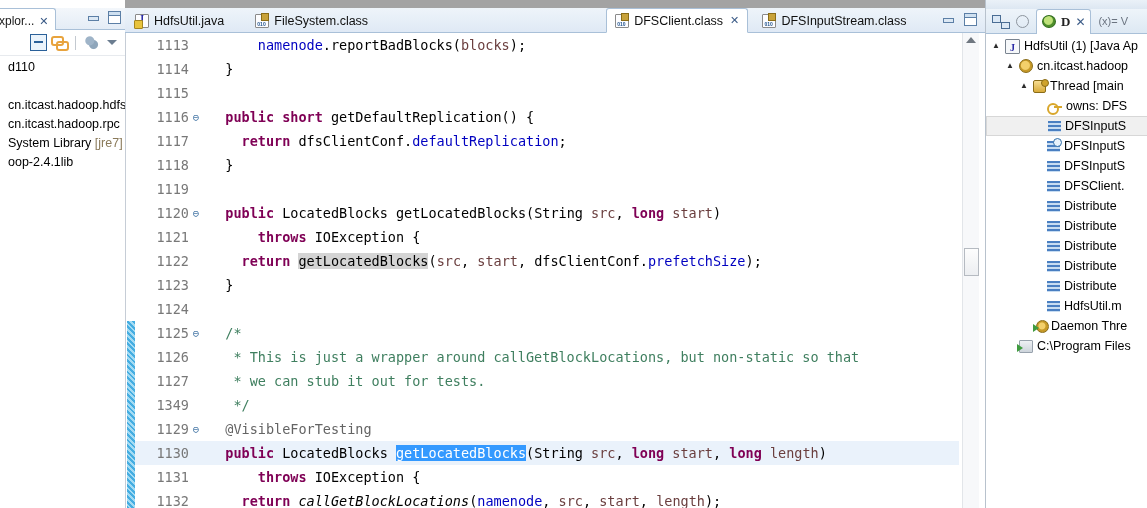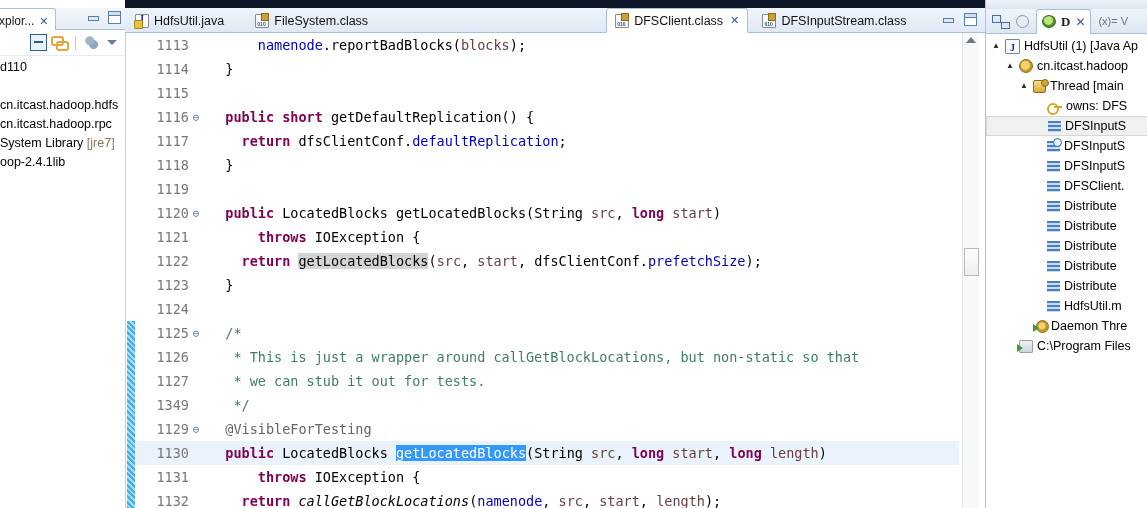--- a/index.html
+++ b/index.html
@@ -62,26 +62,26 @@
   .ico-view { background:radial-gradient(circle at 40% 40%, #9fb4c8 0 4px, transparent 5px), radial-gradient(circle at 62% 62%, #8fa6bb 0 4px, transparent 5px);}
   .ico-menu { position:relative; }
   .ico-menu::after{
     content:""; position:absolute; left:3px; top:6px;
     border-left:5px solid transparent; border-right:5px solid transparent;
     border-top:5px solid #6b7d90;
   }
 
   .lp-tree { position:absolute; left:0; top:58px; width:125px; }
   .lp-row { height:19px; line-height:19px; font-size:12.5px; color:#000;
-            white-space:nowrap; padding-left:0px; }
+            white-space:nowrap; padding-left:8px; }
 
   
   #editor-area {
     position:absolute; left:125px; top:0; width:860px; height:508px;
-    background:#0f172a;
+    background:#a3a3a3;
   }
   .ed-tabstrip {
     position:absolute; left:0; top:8px; width:860px; height:25px;
     background:linear-gradient(#eef4fa,#dfe9f5);
     border-bottom:1px solid #a9c0d8;
   }
   .ed-tab {
     position:absolute; top:0; height:25px;
     display:flex; align-items:center; gap:5px;
     padding:0 8px; font-size:12.5px; white-space:nowrap;

